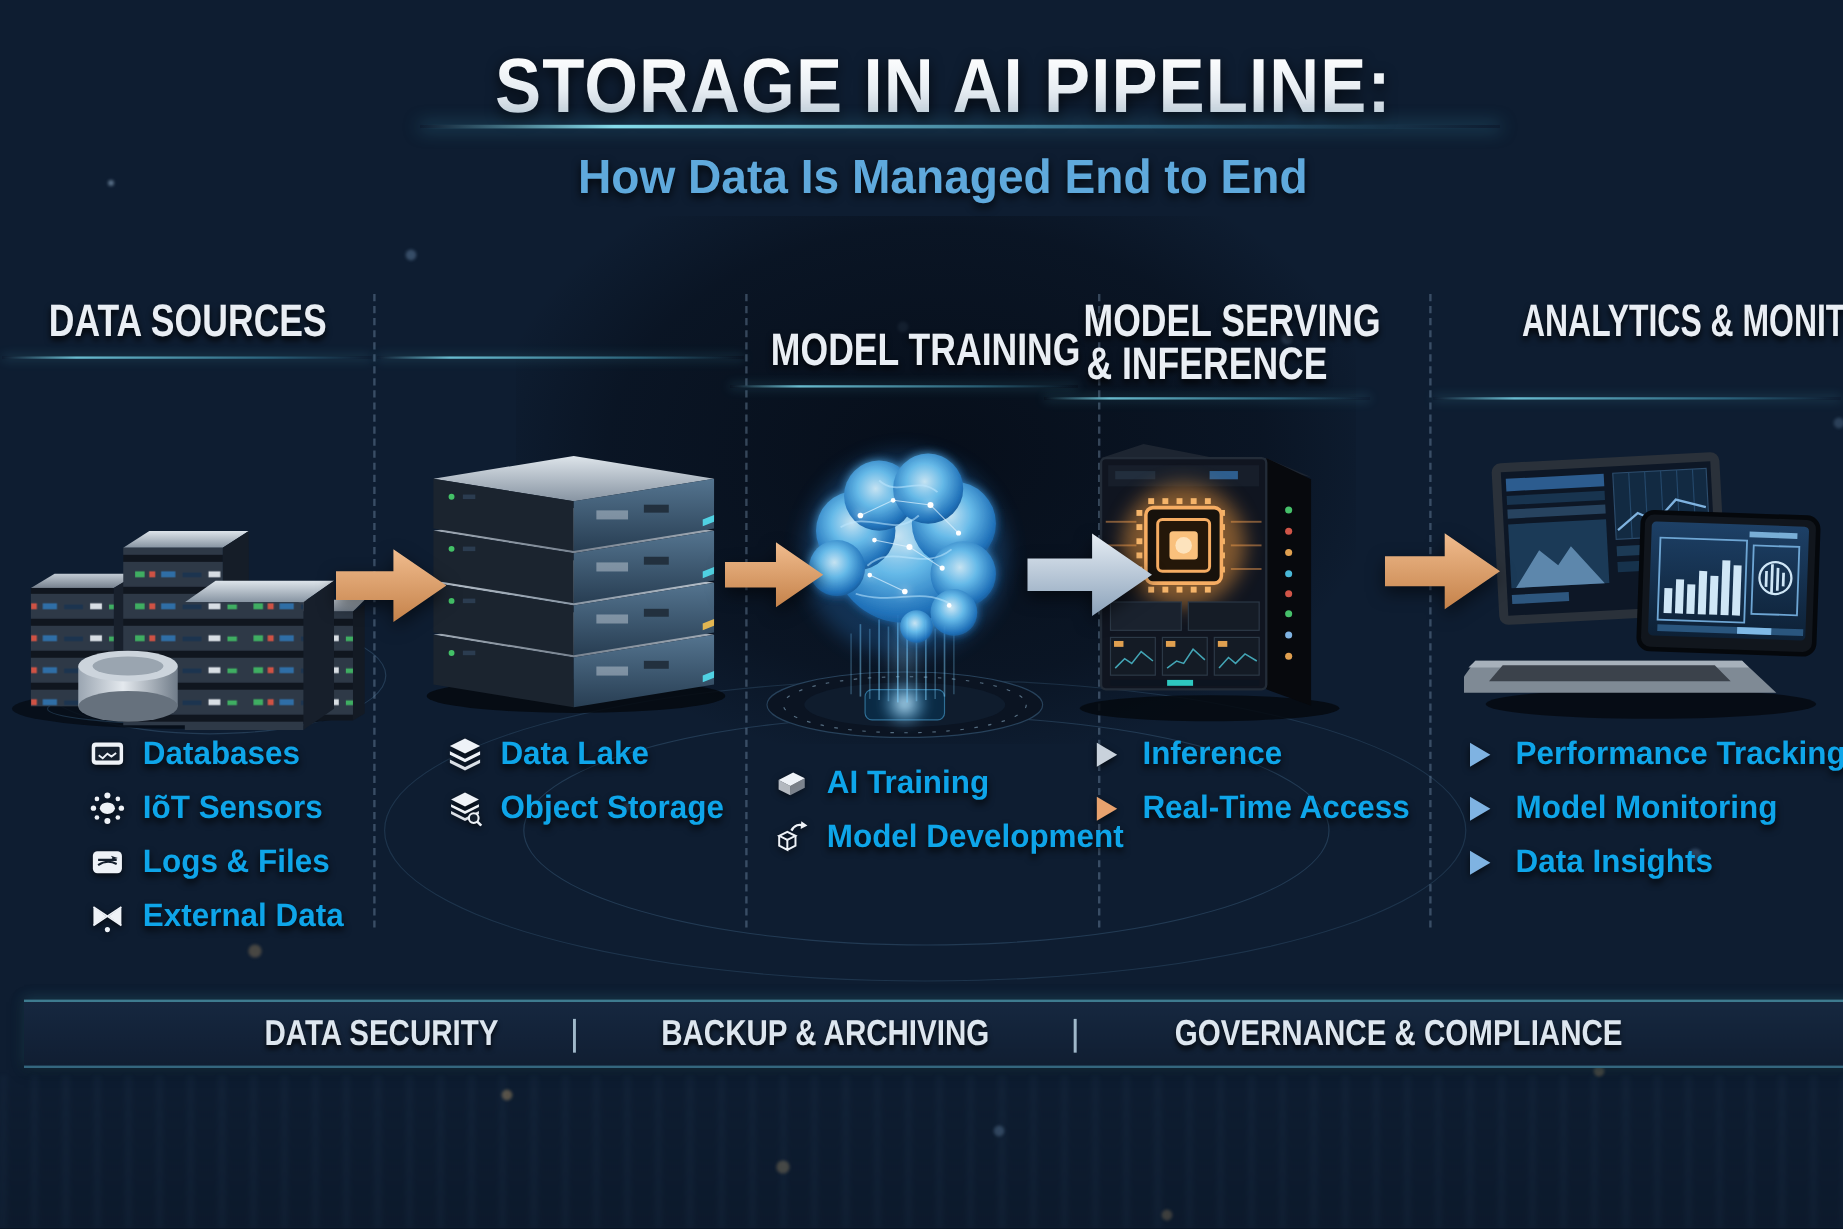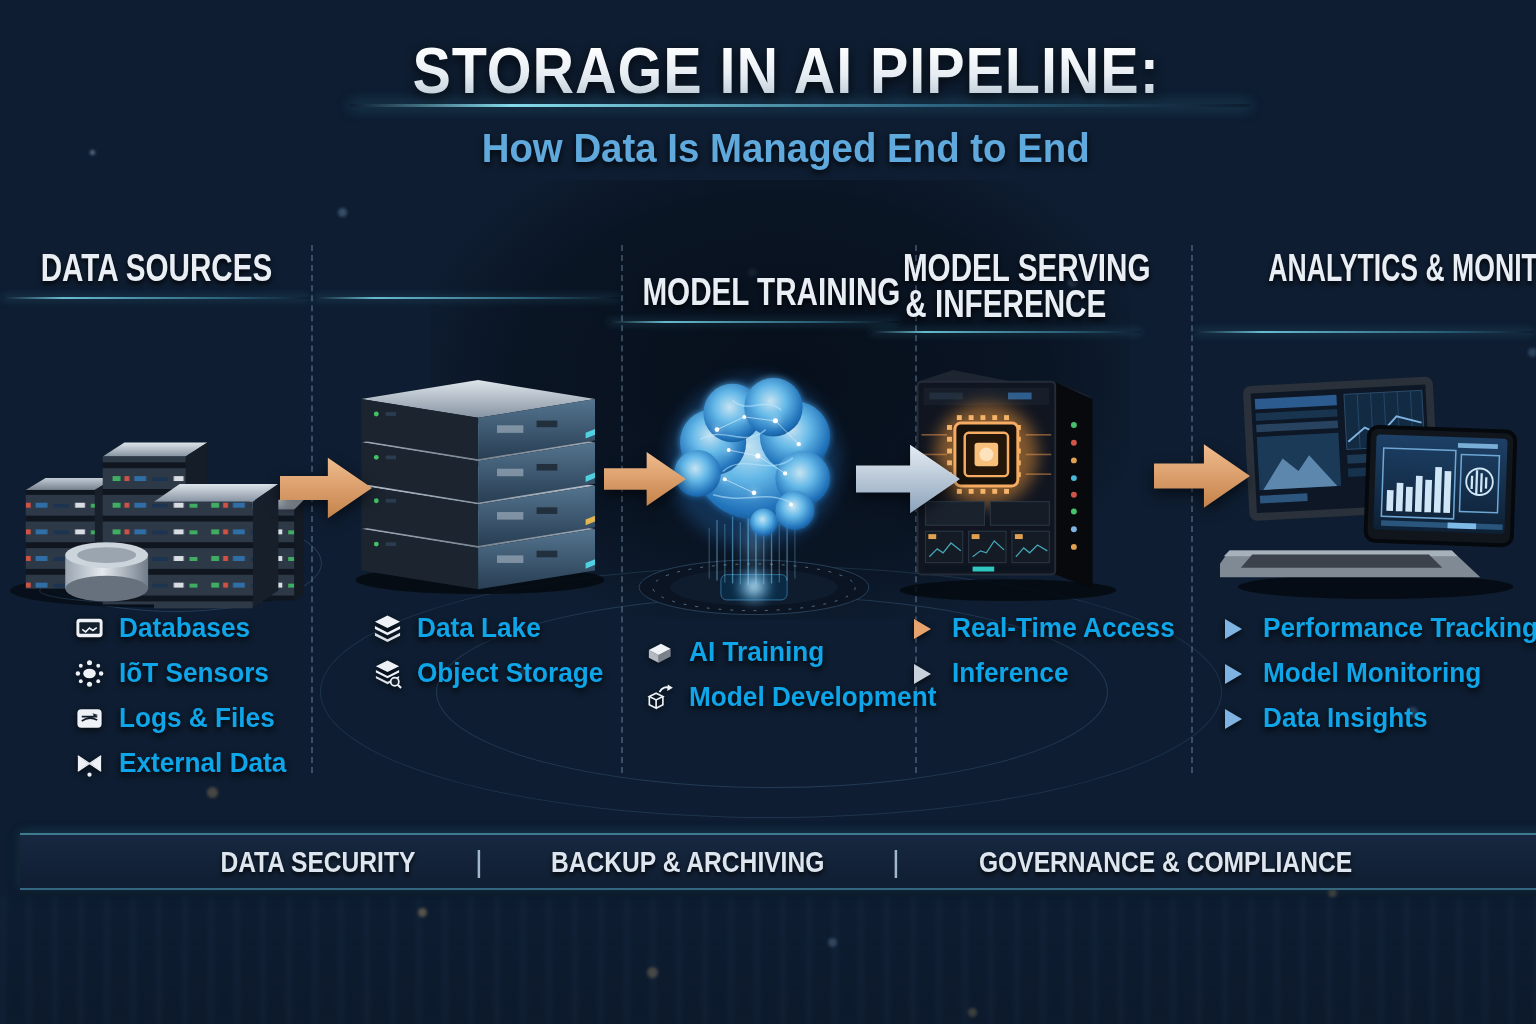--- a/index.html
+++ b/index.html
@@ -570,30 +570,30 @@
       <g fill="#e0a050">
           <rect x="39" y="173" width="8" height="5"></rect>
           <rect x="83" y="173" width="8" height="5"></rect>
           <rect x="127" y="173" width="8" height="5"></rect>
         </g>
       <rect x="36" y="206" width="126" height="5" fill="#0c1420"></rect>
         <rect x="84" y="206" width="22" height="5" fill="#2ec8c0"></rect>
     </svg>
     <ul class="bullets">
       <li>
+        <span class="bullet-icon" style="color:#c9d2dc">
+            <span class="tri"></span>
+          </span>
+        <span class="bullet-label">Inference</span>
+        </li>
+      <li>
         <span class="bullet-icon" style="color:#e8a26e">
             <span class="tri"></span>
           </span>
         <span class="bullet-label">Real-Time Access</span>
-        </li>
-      <li>
-        <span class="bullet-icon" style="color:#c9d2dc">
-            <span class="tri"></span>
-          </span>
-        <span class="bullet-label">Inference</span>
         </li>
     </ul>
   </section>
 
   <section class="column c5">
     <div class="col-title"><span class="t-line">ANALYTICS &amp; MONITORING</span></div>
     <div class="col-underline"></div>
     <svg class="illus" viewBox="0 0 310 240">
       <ellipse cx="160" cy="226" rx="145" ry="13" fill="#05090f" opacity=".8"></ellipse>
       <g transform="rotate(-3 120 90)">

